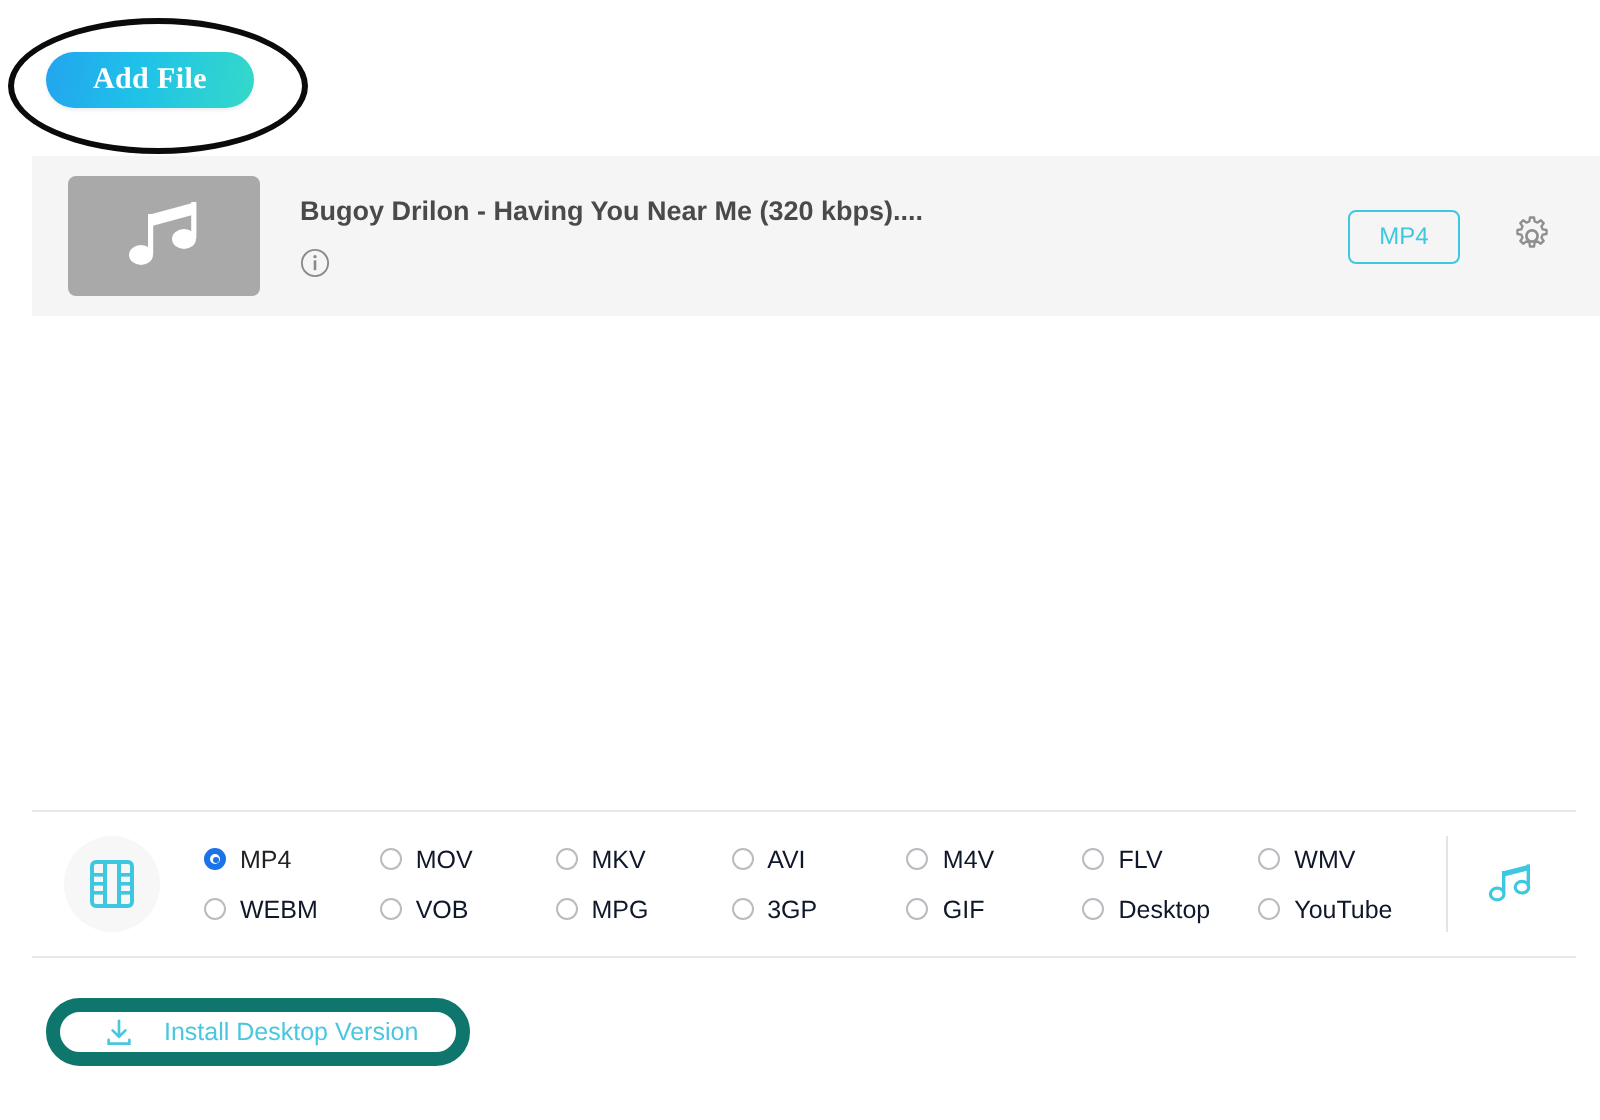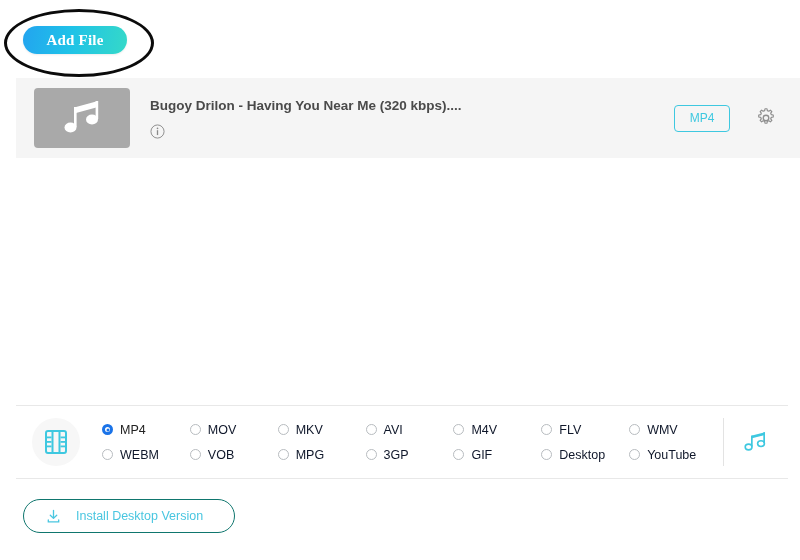--- a/index.html
+++ b/index.html
@@ -213,21 +213,21 @@
   .bottombar {
     position: absolute;
     left: 0; top: 479px;
     width: 800px; height: 81px;
     background: #ffffff;
   }
   .install-btn {
     position: absolute;
     left: 23px; top: 20px;
     width: 212px; height: 34px;
-    border: 1px solid #0f766e;
+    border: 7px solid #0f766e;
     border-radius: 17px;
     background: #ffffff;
     color: #49c6e0;
     font-size: 12.5px;
     display: flex;
     align-items: center;
     cursor: pointer;
     box-sizing: border-box;
   }
   .install-btn .dl-icon {

